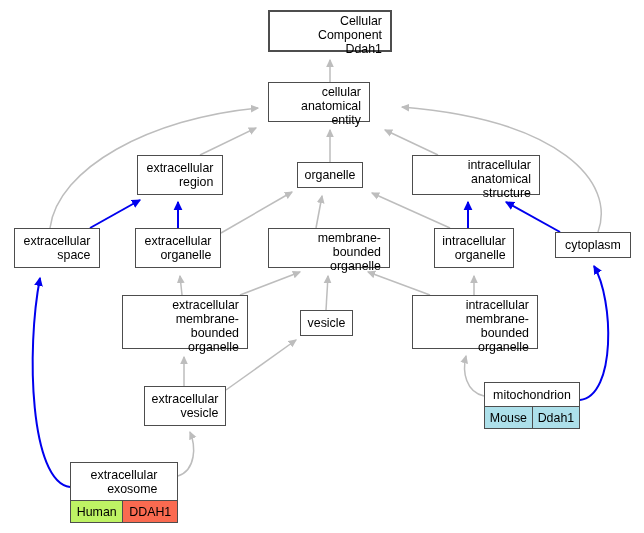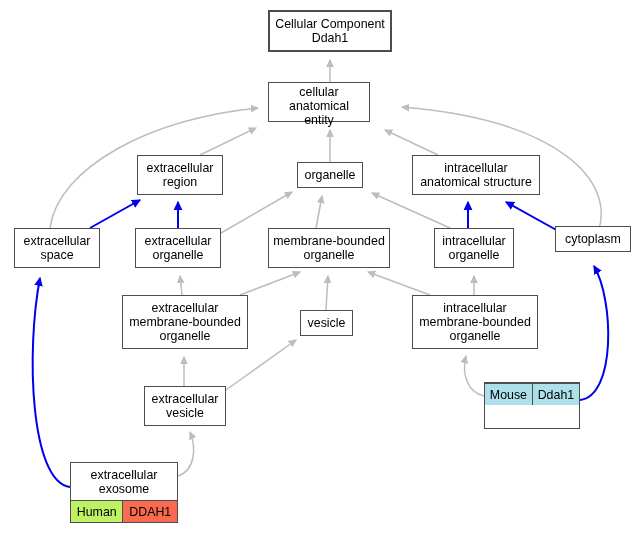--- a/index.html
+++ b/index.html
@@ -16,25 +16,25 @@
     box-sizing:border-box;
     background:#ffffff;
     border:1.6px solid #4d4d4d;
     display:flex;
     flex-direction:column;
     z-index:5;
   }
   .node .title{
     flex:1 1 auto;
     display:flex;align-items:center;justify-content:center;
-    text-align:center;
+    text-align:right;
     color:#000000;
     font-size:12.4px;
     line-height:14px;
-    padding:2px 0;
+    padding:2px 8px;
     white-space:pre-line;
   }
   .node.root{border-width:2px;}
   .badges{
     display:flex;
     border-top:1.6px solid #4d4d4d;
     height:21px;
   }
   .badge{
     flex:1 1 auto;
@@ -118,41 +118,42 @@
 organelle</div>
     </div>
     <div class="node" style="left: 268px; top: 228px; width: 122px; height: 40px;">
       <div class="title">membrane-bounded
 organelle</div>
     </div>
     <div class="node" style="left: 434px; top: 228px; width: 80px; height: 40px;">
       <div class="title">intracellular
 organelle</div>
     </div>
-    <div class="node" style="left: 555px; top: 226px; width: 76px; height: 26px;">
+    <div class="node" style="left: 555px; top: 232px; width: 76px; height: 26px;">
       <div class="title">cytoplasm</div>
     </div>
     <div class="node" style="left: 122px; top: 295px; width: 126px; height: 54px;">
       <div class="title">extracellular
 membrane-bounded
 organelle</div>
     </div>
     <div class="node" style="left: 300px; top: 310px; width: 53px; height: 26px;">
       <div class="title">vesicle</div>
     </div>
     <div class="node" style="left: 412px; top: 295px; width: 126px; height: 54px;">
       <div class="title">intracellular
 membrane-bounded
 organelle</div>
     </div>
     <div class="node" style="left: 144px; top: 386px; width: 82px; height: 40px;">
       <div class="title">extracellular
 vesicle</div>
     </div>
     <div class="node" style="left: 484px; top: 382px; width: 96px; height: 47px;">
+      <div class="title">mitochondrion</div>
       <div class="badges">
         <div class="badge" style="background: rgb(173, 224, 234);">Mouse</div>
         <div class="badge" style="background: rgb(173, 224, 234);">Ddah1</div>
       </div>
     </div>
     <div class="node" style="left: 70px; top: 462px; width: 108px; height: 61px;">
       <div class="title">extracellular
 exosome</div>
       <div class="badges">
         <div class="badge" style="background: #bef264;">Human</div>

